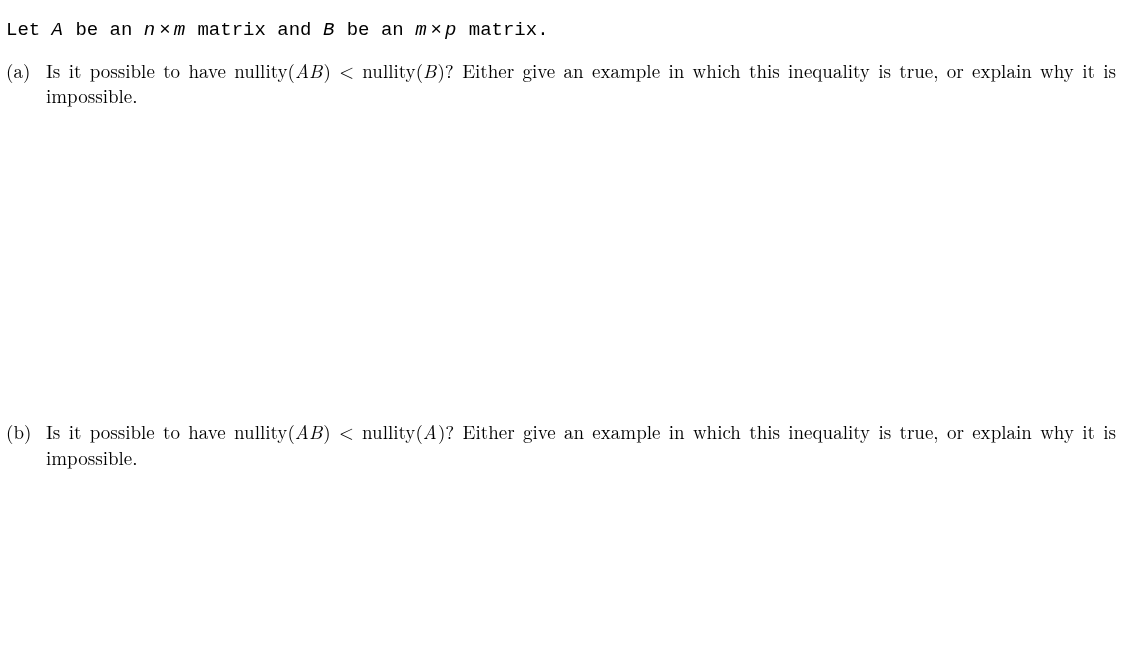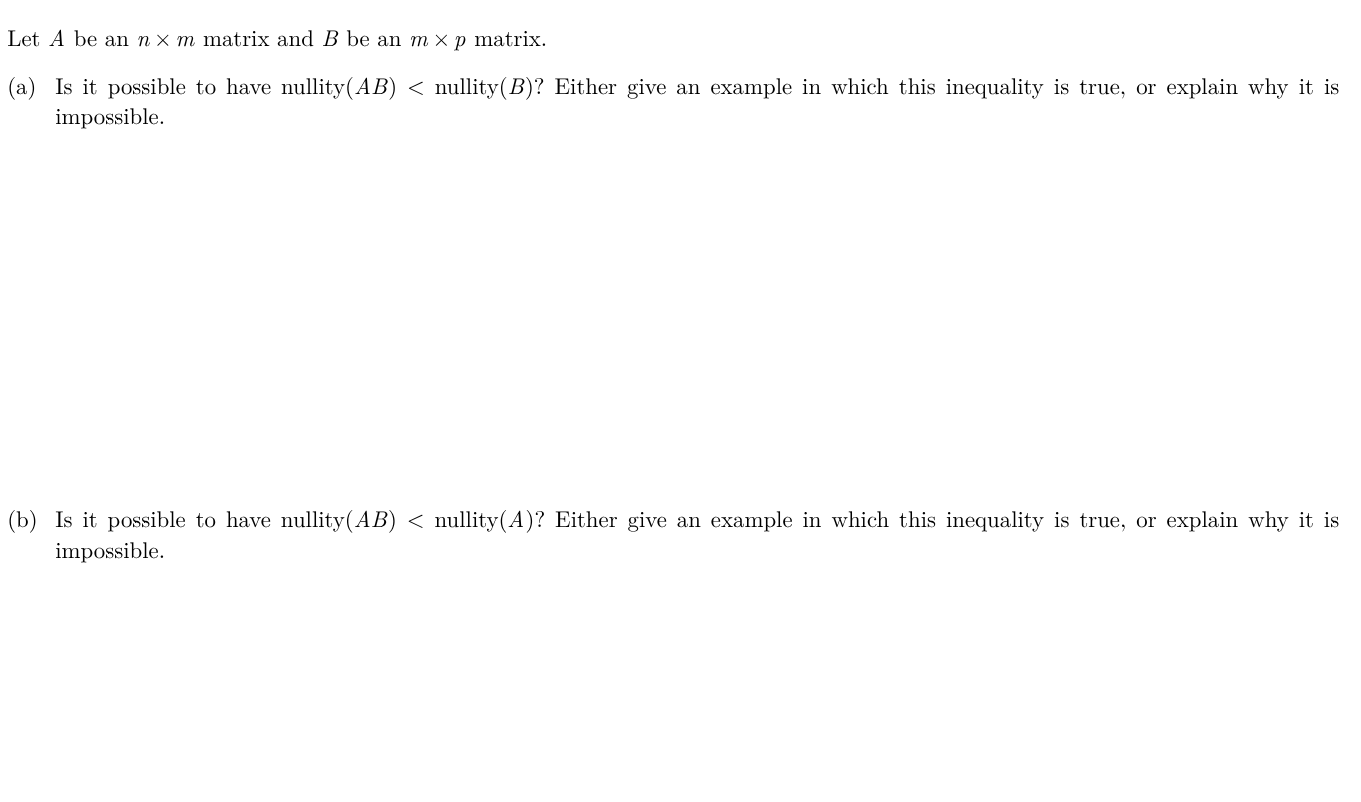--- a/index.html
+++ b/index.html
@@ -9,20 +9,21 @@
       height: 668px;
       box-sizing: border-box;
       font-family: "CMU Serif", "Latin Modern Roman", "Times New Roman", Georgia, serif;
       font-size: 19px;
       line-height: 1.35;
       color: #000;
       background: #fff;
     }
     .preamble {
       margin: 0 0 14px 0;
+      font-family: Liberation Mono, monospace;
     }
     .parts {
       list-style: none;
       margin: 0;
       padding: 0;
     }
     .part {
       position: relative;
       padding-left: 40px;
       text-align: justify;

